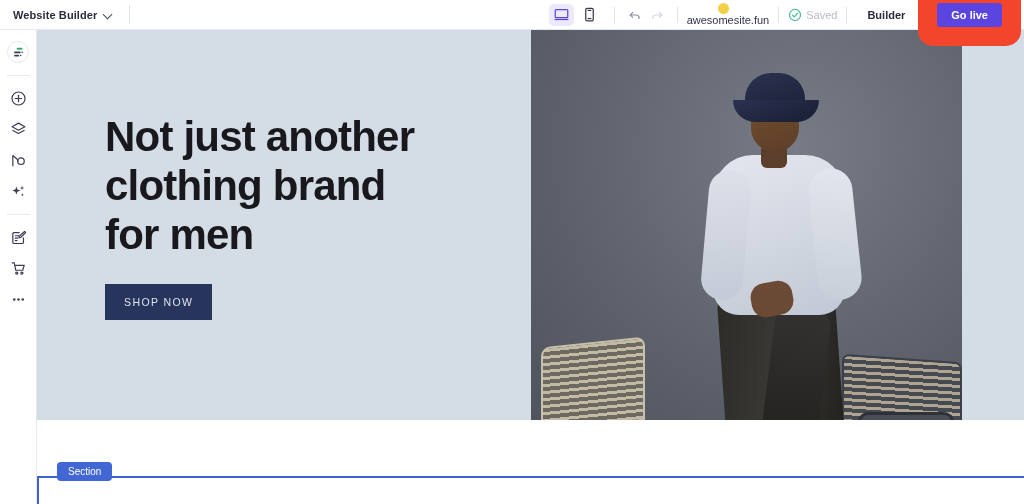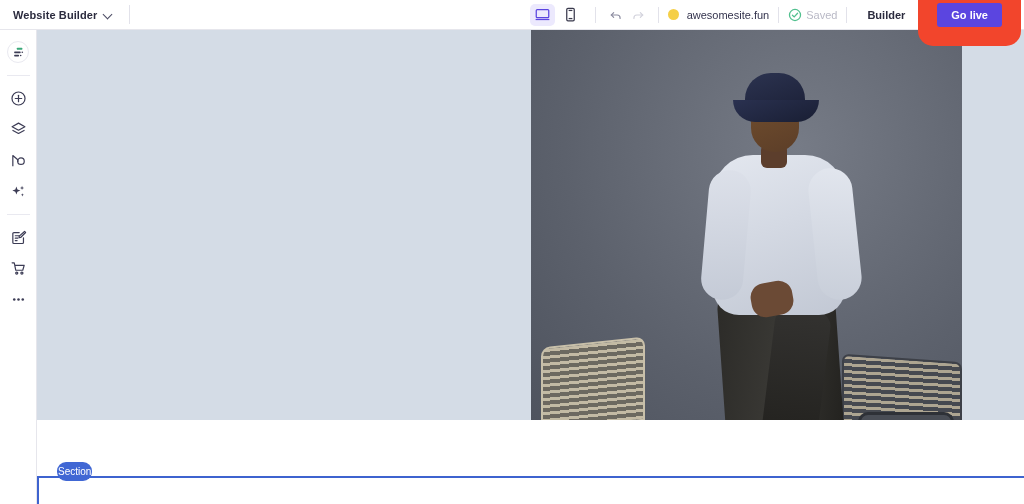--- a/index.html
+++ b/index.html
@@ -270,22 +270,22 @@
     z-index: 40;
   }
   .sect-vline {
     position: absolute; left: 37px; top: 476px;
     width: 2px; height: 28px; background: #3e63cf;
     z-index: 40;
   }
   .sect-pill {
     position: absolute; left: 57px; top: 462px;
     background: #4067d4; color: #ffffff;
-    font-size: 10px; padding: 4px 1px;
-    border-radius: 9px;
+    font-size: 10px; padding: 4px 11px;
+    border-radius: 4px;
     z-index: 41;
   }
   .below-canvas {
     position: absolute; left: 37px; top: 478px;
     width: 987px; height: 26px; background: #ffffff;
     z-index: 35;
   }
 </style>
 </head>
 <body>
@@ -328,21 +328,21 @@
       </div>
       <div class="ur-btn">
         <svg width="14" height="14" viewBox="0 0 24 24" fill="none" stroke="#d2d2dc" stroke-width="2" stroke-linecap="round">
           <path d="M16 8 L20 12 L16 16"></path>
           <path d="M20 12 H10 a5 5 0 0 0 -5 5 v1"></path>
         </svg>
       </div>
 
       <div class="vsep"></div>
 
-      <div style="display:flex;align-items:center;">
+      <div style="display:flex;align-items:center;flex-direction:column;">
         <span class="dot-yellow"></span>
         <span class="site-name">awesomesite.fun</span>
       </div>
 
       <div class="vsep"></div>
 
       <div class="saved-wrap">
         <svg width="14" height="14" viewBox="0 0 24 24" fill="none" stroke="#52c08f" stroke-width="2.2" stroke-linecap="round">
           <circle cx="12" cy="12" r="9.5"></circle>
           <path d="M7.6 12.4 L10.6 15.2 L16.4 8.9"></path>
@@ -434,20 +434,26 @@
         <circle cx="18" cy="12" r="1.8"></circle>
       </svg>
     </div>
   </div>
 
   <div class="canvas">
 
 
     <div class="hero">
 
+      <div class="hero-copy">
+        <div class="hero-h1">Not just another
+clothing brand
+for men</div>
+        <div class="shop-now">SHOP NOW</div>
+      </div>
 
       <div class="photo">
         <div class="ph-wall"></div>
         <div class="chair-l"></div>
         <div class="chair-r"></div>
         <div class="chair-seat"></div>
         <div class="person">
           <div class="legs"></div>
           <div class="leg2"></div>
           <div class="torso"></div>

